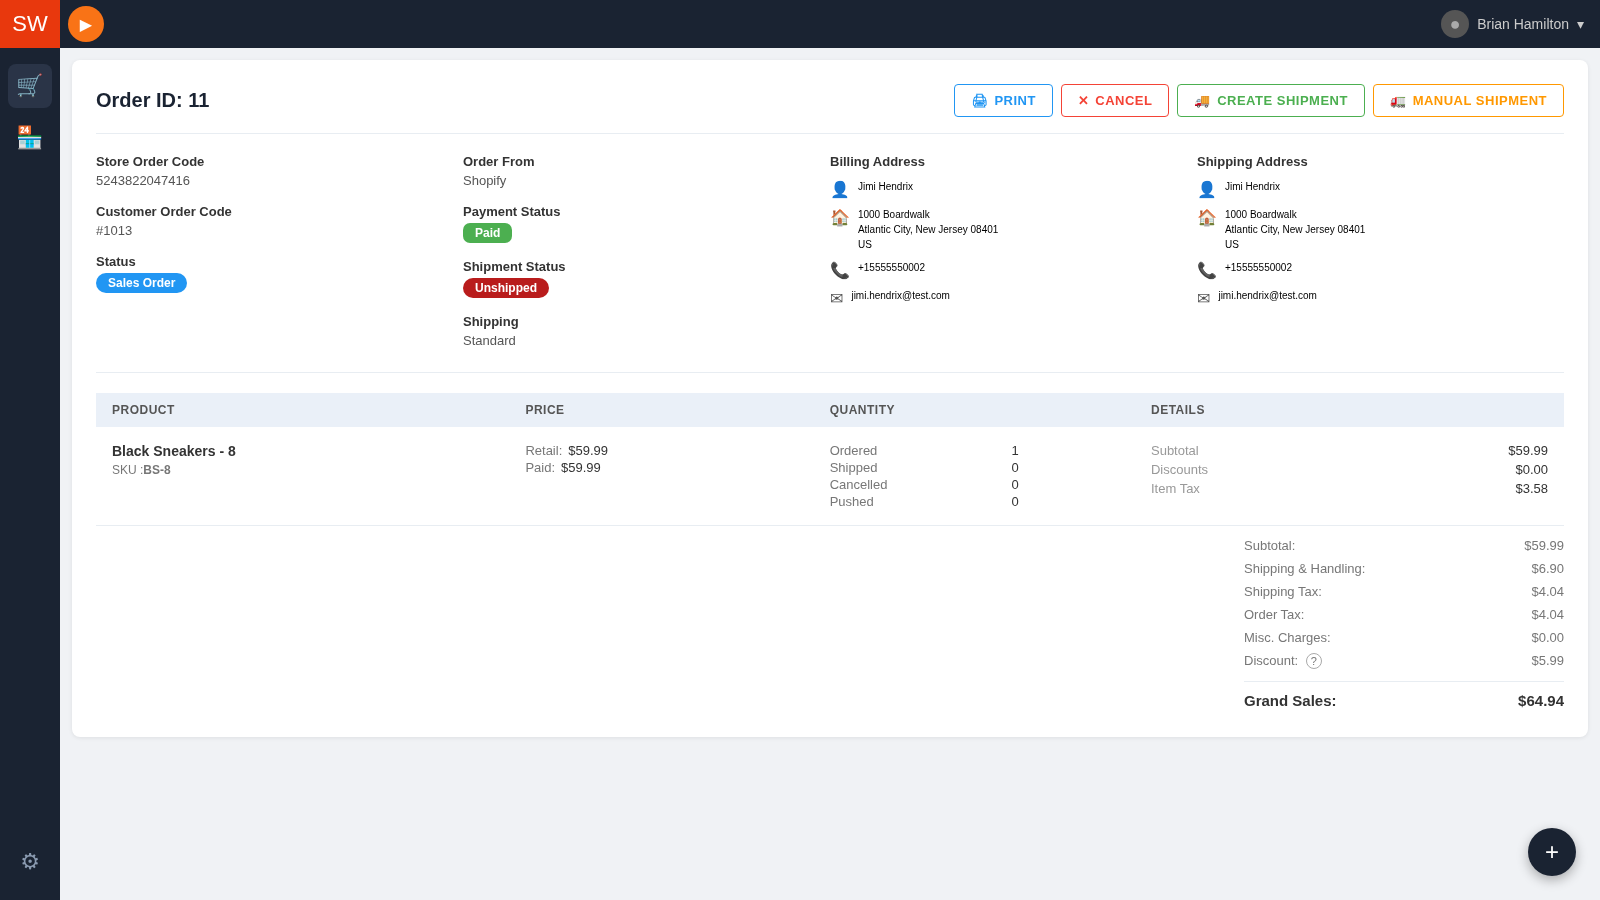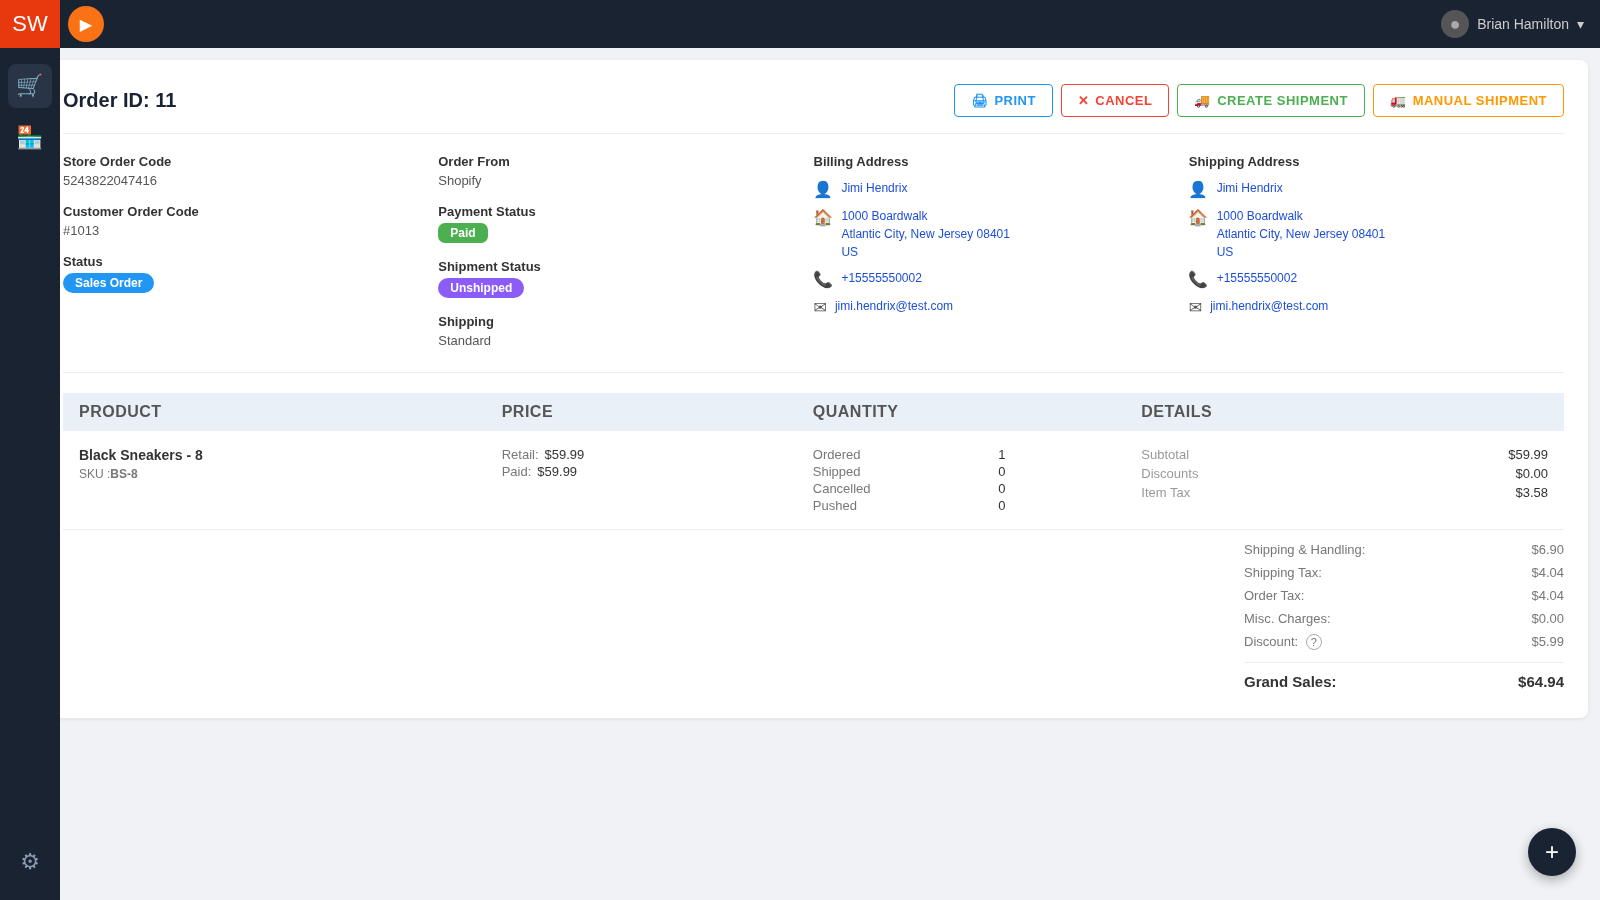--- a/index.html
+++ b/index.html
@@ -68,21 +68,21 @@
     .sidebar-item.active { background: #2a3447; color: #fff; }
     .sidebar-bottom {
       position: absolute;
       bottom: 16px;
       display: flex; flex-direction: column; align-items: center; gap: 8px;
     }
 
     
     .main {
       margin-top: 48px;
-      margin-left: 27px;
+      margin-left: 60px;
       padding: 12px;
       min-height: calc(100vh - 48px);
     }
 
     
     .order-card {
       background: white;
       border-radius: 8px;
       padding: 24px;
       box-shadow: 0 1px 4px rgba(0,0,0,0.08);
@@ -144,44 +144,44 @@
     .badge {
       display: inline-block;
       padding: 3px 12px;
       border-radius: 12px;
       font-size: 12px;
       font-weight: 600;
       color: white;
     }
     .badge-paid { background: #4caf50; border-radius: 7px; }
     .badge-sales-order { background: #2196f3; }
-    .badge-unshipped { background: #8b5cf6; }
+    .badge-unshipped { background: #b91c1c; }
 
     .address-row {
       display: flex; align-items: flex-start; gap: 8px;
       margin-bottom: 8px;
     }
     .address-icon { color: #555; font-size: 16px; margin-top: 1px; flex-shrink: 0; }
-    .address-text { font-size: 12px; color: #1d4ed8; line-height: 1.5; }
+    .address-text { font-size: 10px; color: #000000; line-height: 1.5; }
 
     
     .divider { border: none; border-top: 1px solid #e8edf2; margin: 20px 0; }
 
     
     .items-title { font-size: 18px; font-weight: 600; margin-bottom: 16px; }
 
     
     .items-table { width: 100%; border-collapse: collapse; }
     .items-table thead tr {
       background: #eaf0f8;
     }
     .items-table th {
       padding: 10px 16px;
       text-align: left;
-      font-size: 16px;
+      font-size: 12px;
       font-weight: 700;
       color: #555;
       letter-spacing: 0.5px;
       text-transform: uppercase;
     }
     .items-table td {
       padding: 16px;
       border-bottom: 1px solid #e8edf2;
       vertical-align: top;
     }
@@ -454,20 +454,24 @@
         </div>
       </div>
     </td>
   </tr>
           </tbody>
       </table>
 
       <div class="totals-section">
         <div class="totals-table">
           <div class="totals-row">
+            <span class="totals-label">Subtotal:</span>
+            <span class="totals-value">$59.99</span>
+          </div>
+          <div class="totals-row">
             <span class="totals-label">Shipping &amp; Handling:</span>
             <span class="totals-value">$6.90</span>
           </div>
           <div class="totals-row">
             <span class="totals-label">Shipping Tax:</span>
             <span class="totals-value">$4.04</span>
           </div>
           <div class="totals-row">
             <span class="totals-label">Order Tax:</span>
             <span class="totals-value">$4.04</span>

